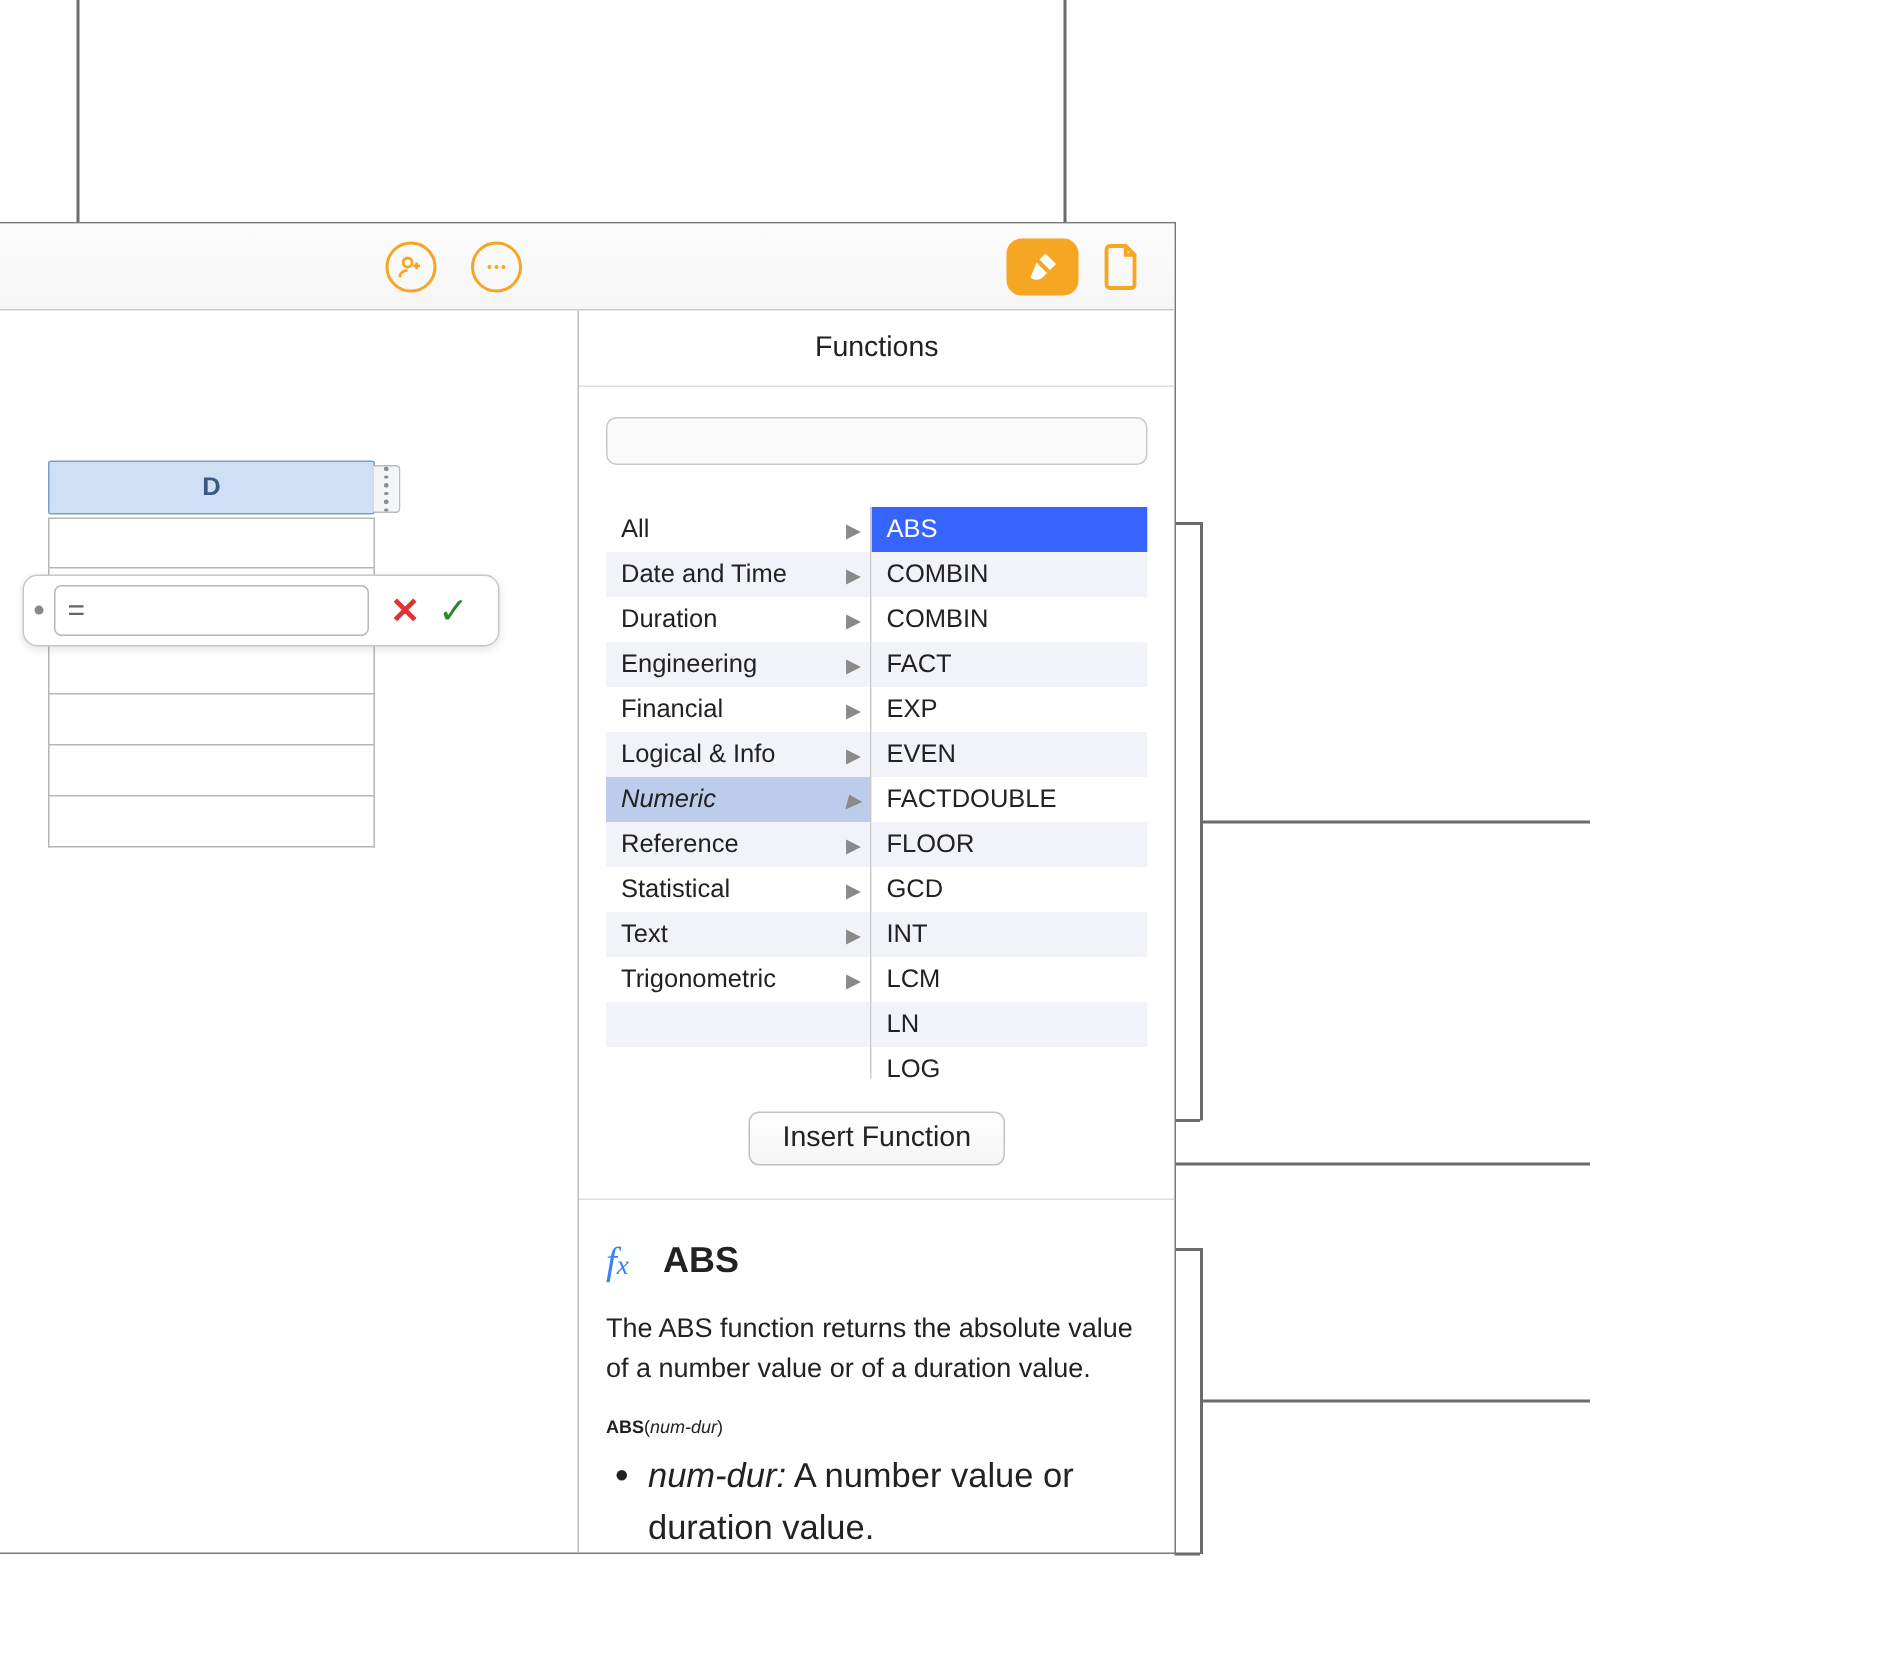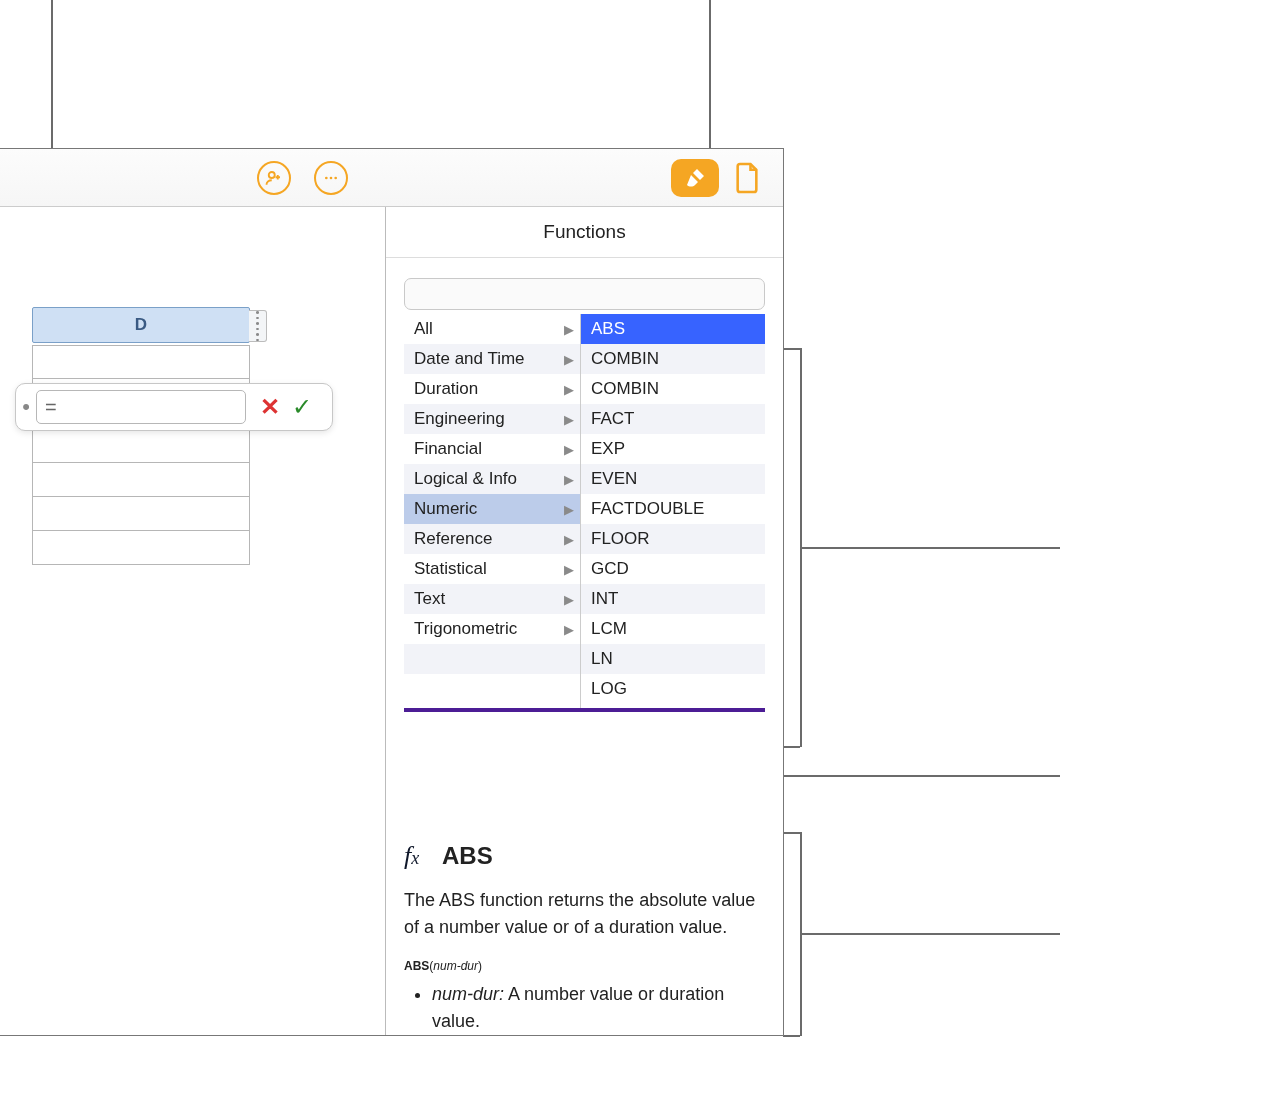--- a/index.html
+++ b/index.html
@@ -124,68 +124,68 @@
     border: 1px solid #c9c9c9; border-radius: 7px;
     background: #fafafa;
     padding-left: 30px;
     font-size: 15px;
     position: relative;
   }
   .search-wrap { position: relative; }
   .search-ico { position: absolute; left: 8px; top: 6px; color: #a9a9a9; }
 
   .browser {
-    display: flex; margin-top: 4px;
-    border-bottom: 4px solid #4c1d95;
+    display: flex; margin-top: 28px;
+    border-bottom: 1px solid #4c1d95;
     height: 398px;
   }
   .col-list {
     width: 176px;
     overflow: hidden;
   }
   .func-list {
     flex: 1;
     border-left: 1px solid #ccc;
     overflow: hidden;
   }
   .row-item {
     height: 30px; display: flex; align-items: center; padding: 0 10px;
     font-size: 17px; color: #222;
     position: relative;
   }
   .row-item.alt { background: #f2f3f8; }
-  .row-item.sel-cat { background: #bcccea; }
+  .row-item.sel-cat { background: #bcccea; font-style: italic; }
   .row-item.sel-fn  { background: #3763ff; color: #fff; }
   .row-arrow {
     position: absolute; right: 6px; top: 8px; color: #8a8a8a; font-size: 13px;
   }
   .empty-row { height: 30px; }
   .empty-row.alt { background: #f2f3f8; }
 
   .insert-wrap { text-align: center; padding: 22px 0; border-bottom: 1px solid #ddd; }
   .insert-btn {
     display: inline-block;
     padding: 6px 22px;
     font-size: 19px;
     border: 1px solid #c1c1c1;
     border-radius: 7px;
     background: linear-gradient(#fff,#f5f5f5);
   }
 
   .detail { padding: 26px 18px 0 18px; }
   .detail-head { display: flex; align-items: center; gap: 10px; margin-bottom: 16px; }
   .fx {
-    font-style: italic; font-family: Georgia, serif; font-size: 26px; color: #0f172a; width: 28px;
+    font-style: italic; font-family: Georgia, serif; font-size: 26px; color: #3b82f6; width: 28px;
   }
   .detail-name { font-size: 24px; font-weight: 700; }
   .detail-desc { font-size: 18px; line-height: 1.5; margin-bottom: 18px; }
   .sig { font-size: 12px; margin-bottom: 8px; }
   .sig b { font-weight: 700; }
   .sig i { font-style: italic; }
-  .arg-list { list-style: disc; padding-left: 28px; font-size: 18px; line-height: 1.5; }
+  .arg-list { list-style: disc; padding-left: 28px; font-size: 23px; line-height: 1.5; }
   .arg-list i { font-style: italic; }
 
   
   .lead {
     position: absolute; background: #6b6b6b;
   }
   .lead.v { width: 1.5px; }
   .lead.h { height: 1.5px; }
 </style>
 </head>
@@ -311,20 +311,25 @@
             <div class="row-item alt">FLOOR</div>
             <div class="row-item">GCD</div>
             <div class="row-item alt">INT</div>
             <div class="row-item">LCM</div>
             <div class="row-item alt">LN</div>
             <div class="row-item">LOG</div>
           </div>
       </div>
     </div>
 
+    <div class="insert-wrap">
+      <div class="insert-btn">
+        <span>Insert Function</span>
+      </div>
+    </div>
 
     <div class="detail">
       <div class="detail-head">
         <span class="fx">f<span style="font-size:18px">x</span></span>
         <span class="detail-name">ABS</span>
       </div>
       <div class="detail-desc">The ABS function returns the absolute value of a number value or of a duration value.</div>
       <div class="sig">
         <b>ABS</b>(<i>num-dur</i>)
       </div>

